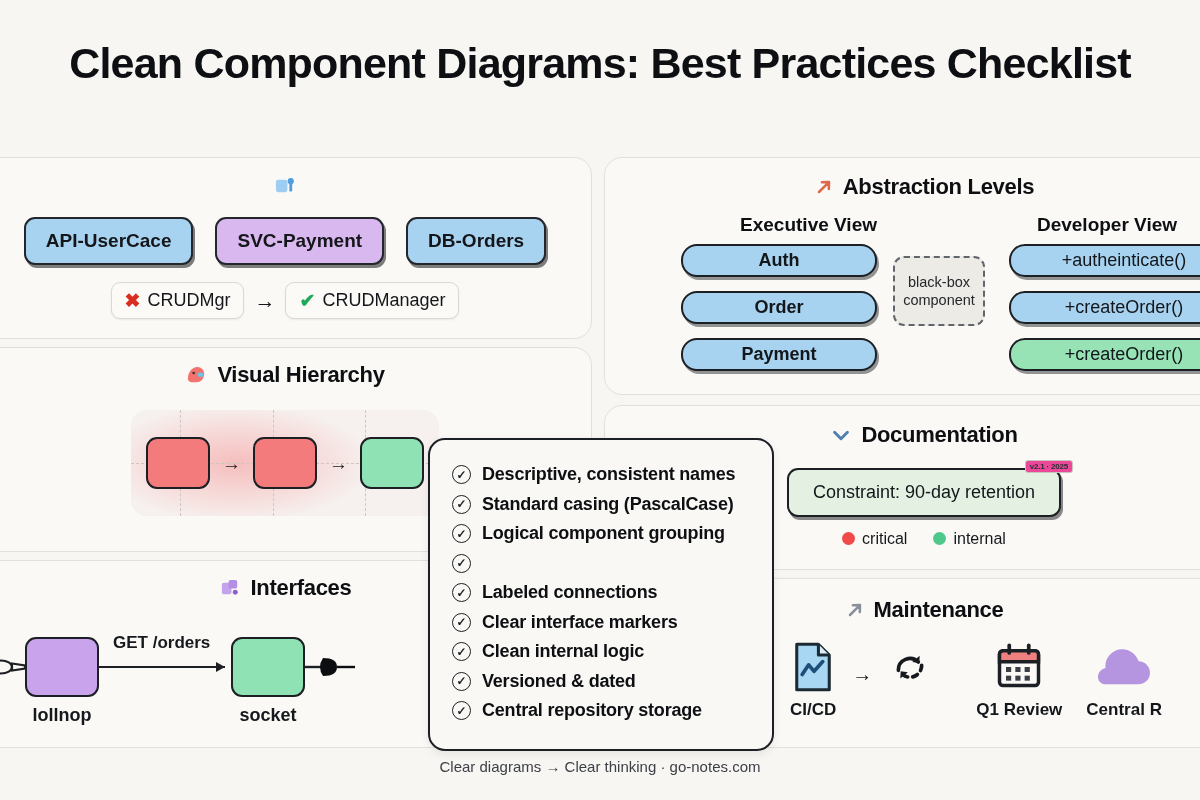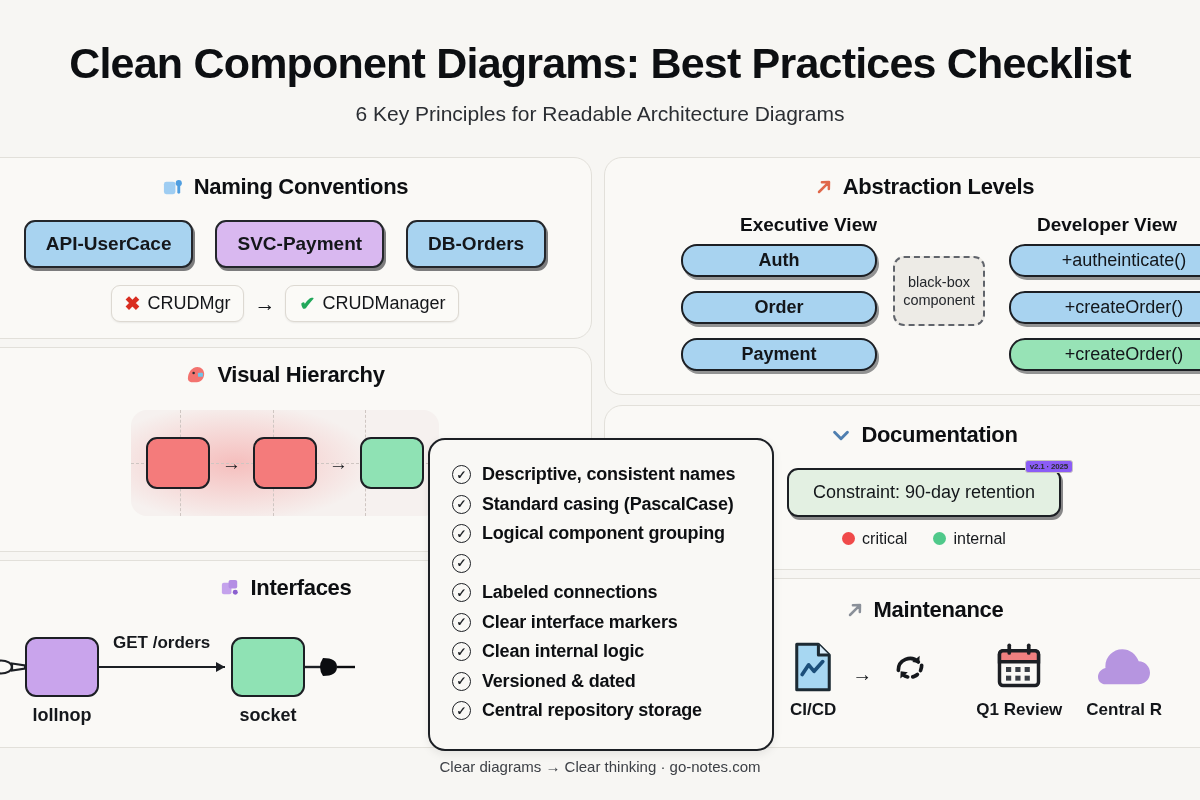--- a/index.html
+++ b/index.html
@@ -109,21 +109,21 @@
   
   #p-doc { left: 604px; top: 405px; width: 640px; height: 165px; }
   .constraint {
     position: relative; margin: 20px auto 0; width: 274px;
     background: #e3f0e2; border: 2.2px solid #1c1f24; border-radius: 11px;
     padding: 12px 10px; text-align: center; font-size: 18px; color: #13161a;
     box-shadow: 2px 3px 0 rgba(20,22,26,.5);
   }
   .vtag {
     position: absolute; right: -14px; top: -10px;
-    background: #8b5cf6; border: 1px solid #c9c6c0; border-radius: 3px;
+    background: #ec4899; border: 1px solid #c9c6c0; border-radius: 3px;
     font-size: 8px; font-weight: bold; color: #2b2e33; padding: 1px 4px;
     letter-spacing: -0.2px; white-space: nowrap;
   }
   .legend { display: flex; justify-content: center; gap: 26px; margin-top: 13px; font-size: 16px; color: #15181c; }
   .legend span.d { display: inline-block; width: 13px; height: 13px; border-radius: 50%; margin-right: 7px; vertical-align: -1px;}
   .d.crit { background: #f04a4a; }
   .d.intl { background: #4fc98a; }
 
   
   #p-mnt { left: 604px; top: 578px; width: 640px; height: 170px; }
@@ -152,33 +152,31 @@
     font-size: 15px; color: #3d4046;
   }
 </style>
 </head>
 <body>
 
 <div class="stage">
 
   <div class="hdr">
     <h1>Clean Component Diagrams: Best Practices Checklist</h1>
-    <div class="sub">6 Key Principles for Readable Architecture Diagrams</div>
   </div>
 
   <div class="panel" id="p-naming">
     <div class="panel-title" style="margin-top:16px">
       <span class="ico">
         <svg width="23" height="23" viewBox="0 0 24 24">
             <rect x="2" y="6" width="12" height="13" rx="2.5" fill="#9ecdf2"></rect>
             <circle cx="17.5" cy="7.5" r="3.2" fill="#4f9ee0"></circle>
             <rect x="16" y="9.5" width="3" height="9" rx="1.5" fill="#4f9ee0"></rect>
           </svg>
       </span>
-      <span>Naming Conventions</span>
     </div>
     <div class="naming-row">
       <div class="chip blue">API-UserCace</div>
       <div class="chip purple">SVC-Payment</div>
       <div class="chip blue">DB-Orders</div>
     </div>
     <div class="fix-row">
       <div class="fix-pill">
         <span class="xmark">✖</span>
         <span>CRUDMgr</span>

